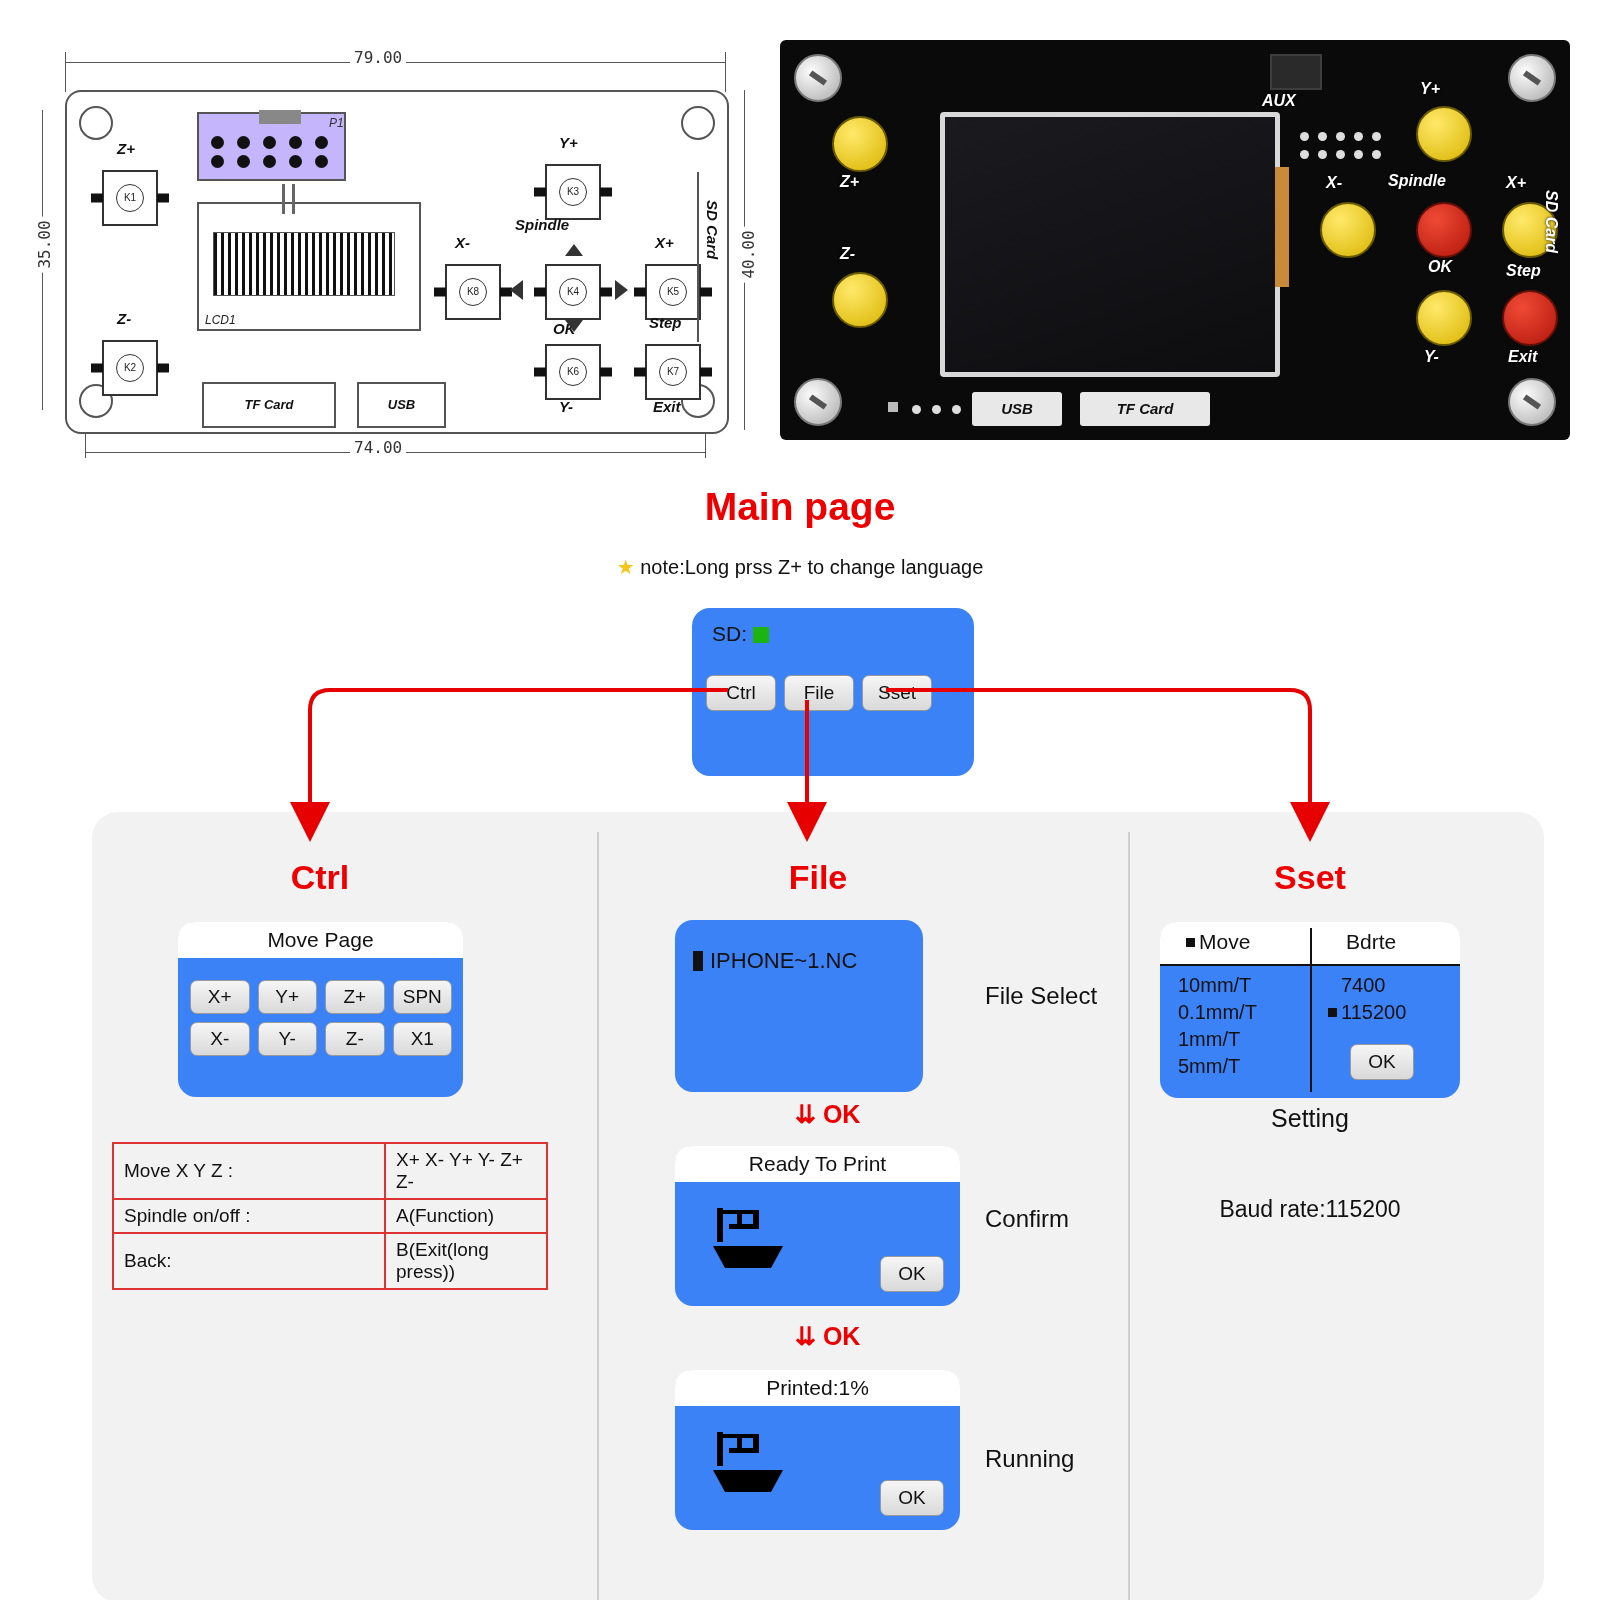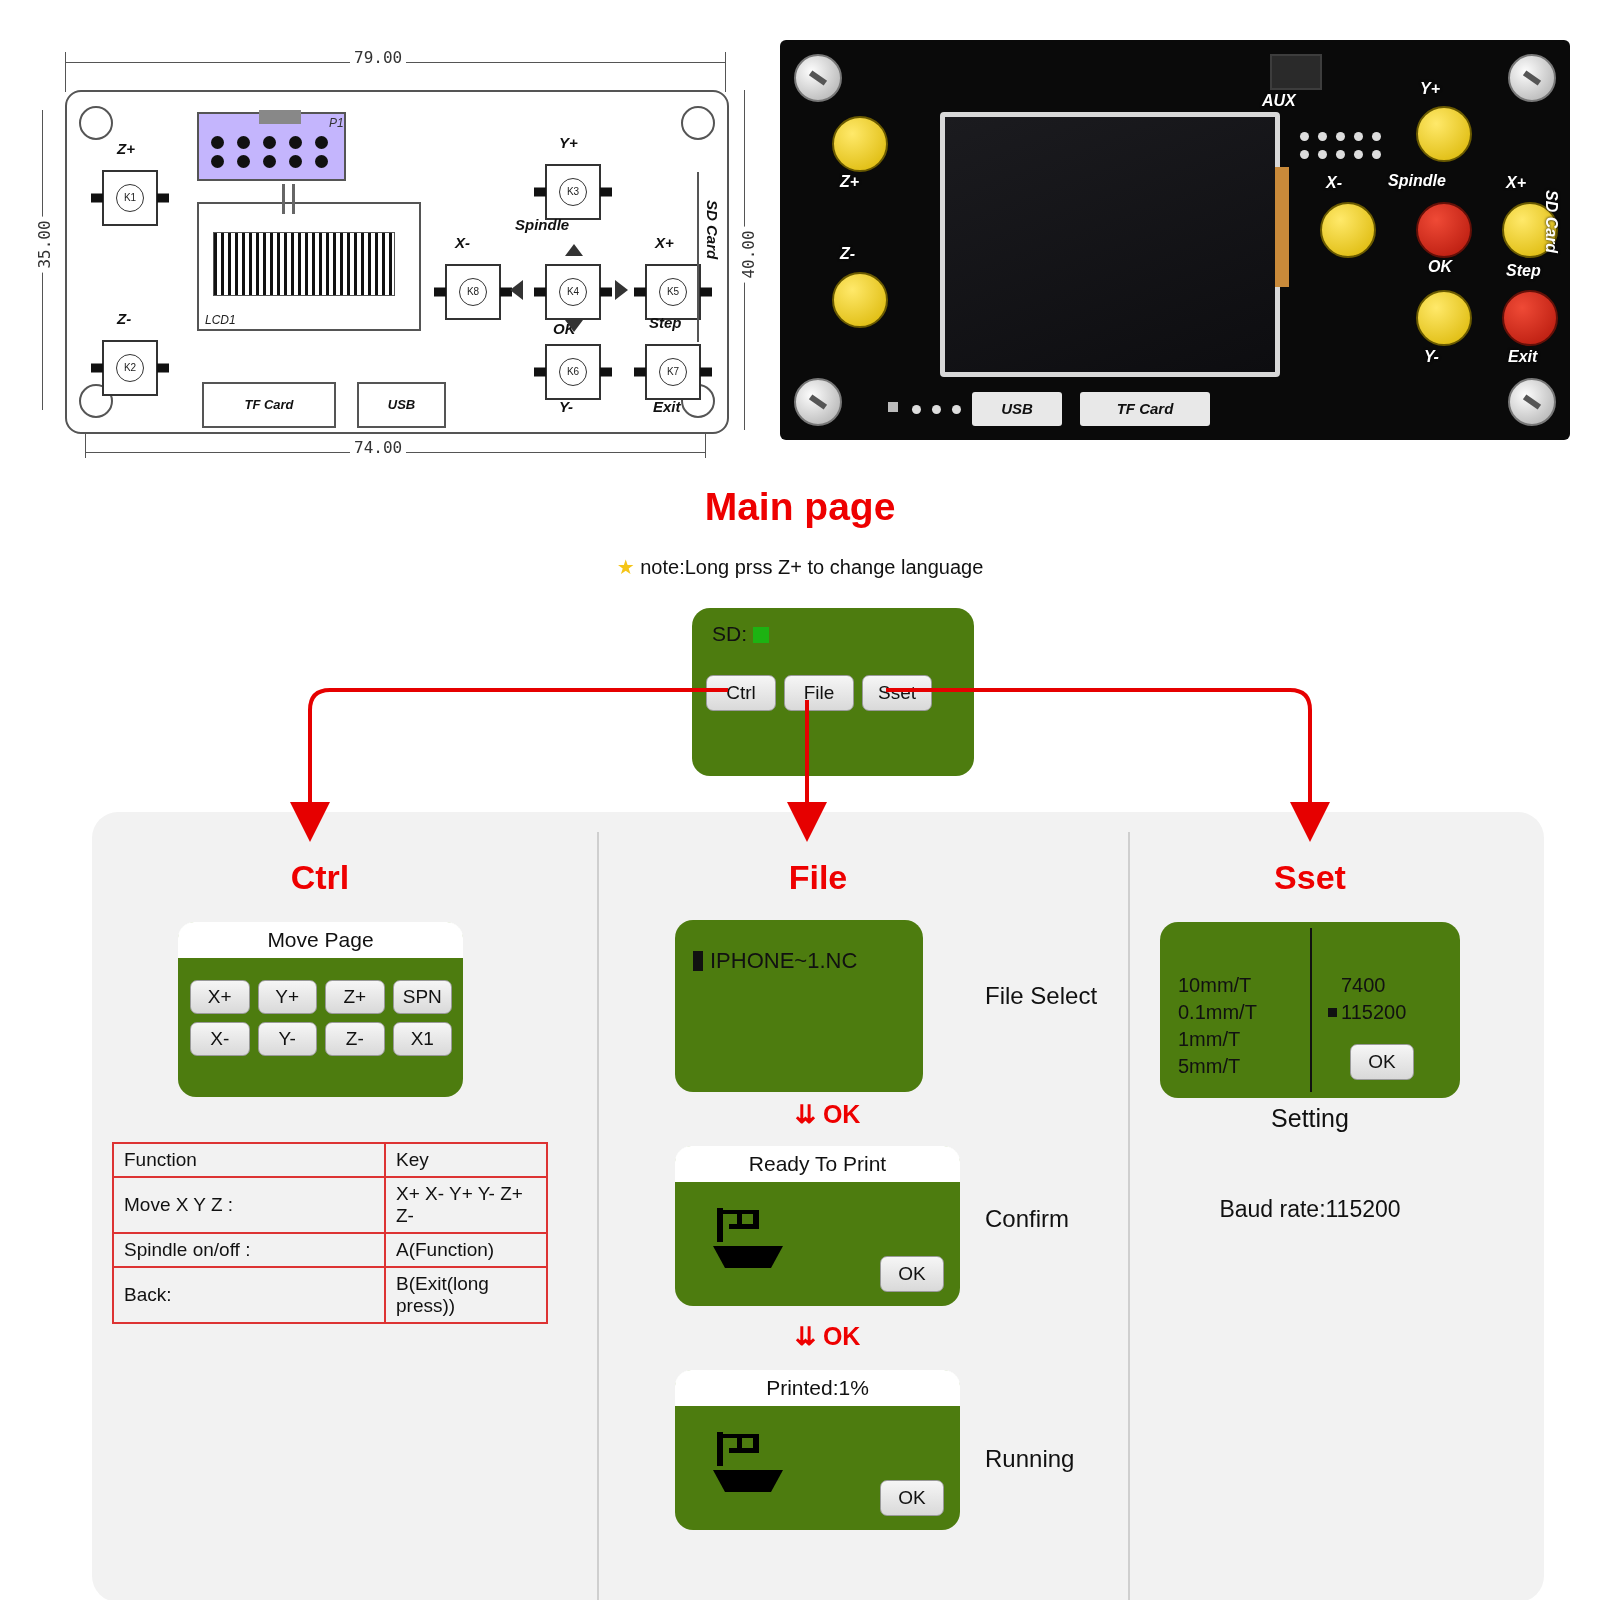--- a/index.html
+++ b/index.html
@@ -265,21 +265,21 @@
     left: 0; top: 555px;
     width: 1600px;
     text-align: center;
     font-size: 20px;
     color: #111;
   }
   .note .star { color: #f5c518; font-size: 20px; }
 
   
   .screen {
-    background: #4d7c0f;
+    background: #3b82f6;
     border-radius: 18px;
     position: absolute;
   }
   .screen-head {
     background: #ffffff;
     border-radius: 16px 16px 0 0;
     text-align: center;
     font-size: 21px;
     color: #111;
     padding: 6px 0;
@@ -690,24 +690,20 @@
     <div class="key">SPN</div>
     <div class="key">X-</div>
     <div class="key">Y-</div>
     <div class="key">Z-</div>
     <div class="key">X1</div>
   </div>
 </div>
 
 <table class="fnkey">
   <tbody>
-      <tr>
-    <td class="k">Function</td>
-    <td>Key</td>
-  </tr>
   <tr>
     <td class="k">Move X Y Z :</td>
     <td>X+ X- Y+ Y- Z+ Z-</td>
   </tr>
   <tr>
     <td class="k">Spindle on/off :</td>
     <td>A(Function)</td>
   </tr>
   <tr>
     <td class="k">Back:</td>
@@ -754,20 +750,24 @@
     <path d="M28 14 h5 v16 h-5z" fill="#000"></path>
     <path d="M20 26 h30 v5 h-30z" fill="#000"></path>
     <path d="M4 48 h70 l-12 22 h-46z" fill="#000"></path>
   </svg>
   <div class="key ok-btn">OK</div>
 </div>
 <div class="side-note" style="left:985px; top:1445px;">Running</div>
 
 <div class="col-title" style="left:1160px; top:858px;">Sset</div>
 <div class="screen" id="sset-screen">
+  <div class="sset-head">
+    <div style="left:26px;"><span class="marker"></span><span>Move</span></div>
+    <div style="left:186px;">Bdrte</div>
+  </div>
   <div class="sset-vline"></div>
   <div class="sset-col-left">
     <div>10mm/T</div>
     <div>0.1mm/T</div>
     <div>1mm/T</div>
     <div>5mm/T</div>
   </div>
   <div class="sset-col-right">
     <div style="padding-left:13px;">7400</div>
     <div><span class="marker"></span><span>115200</span></div>

